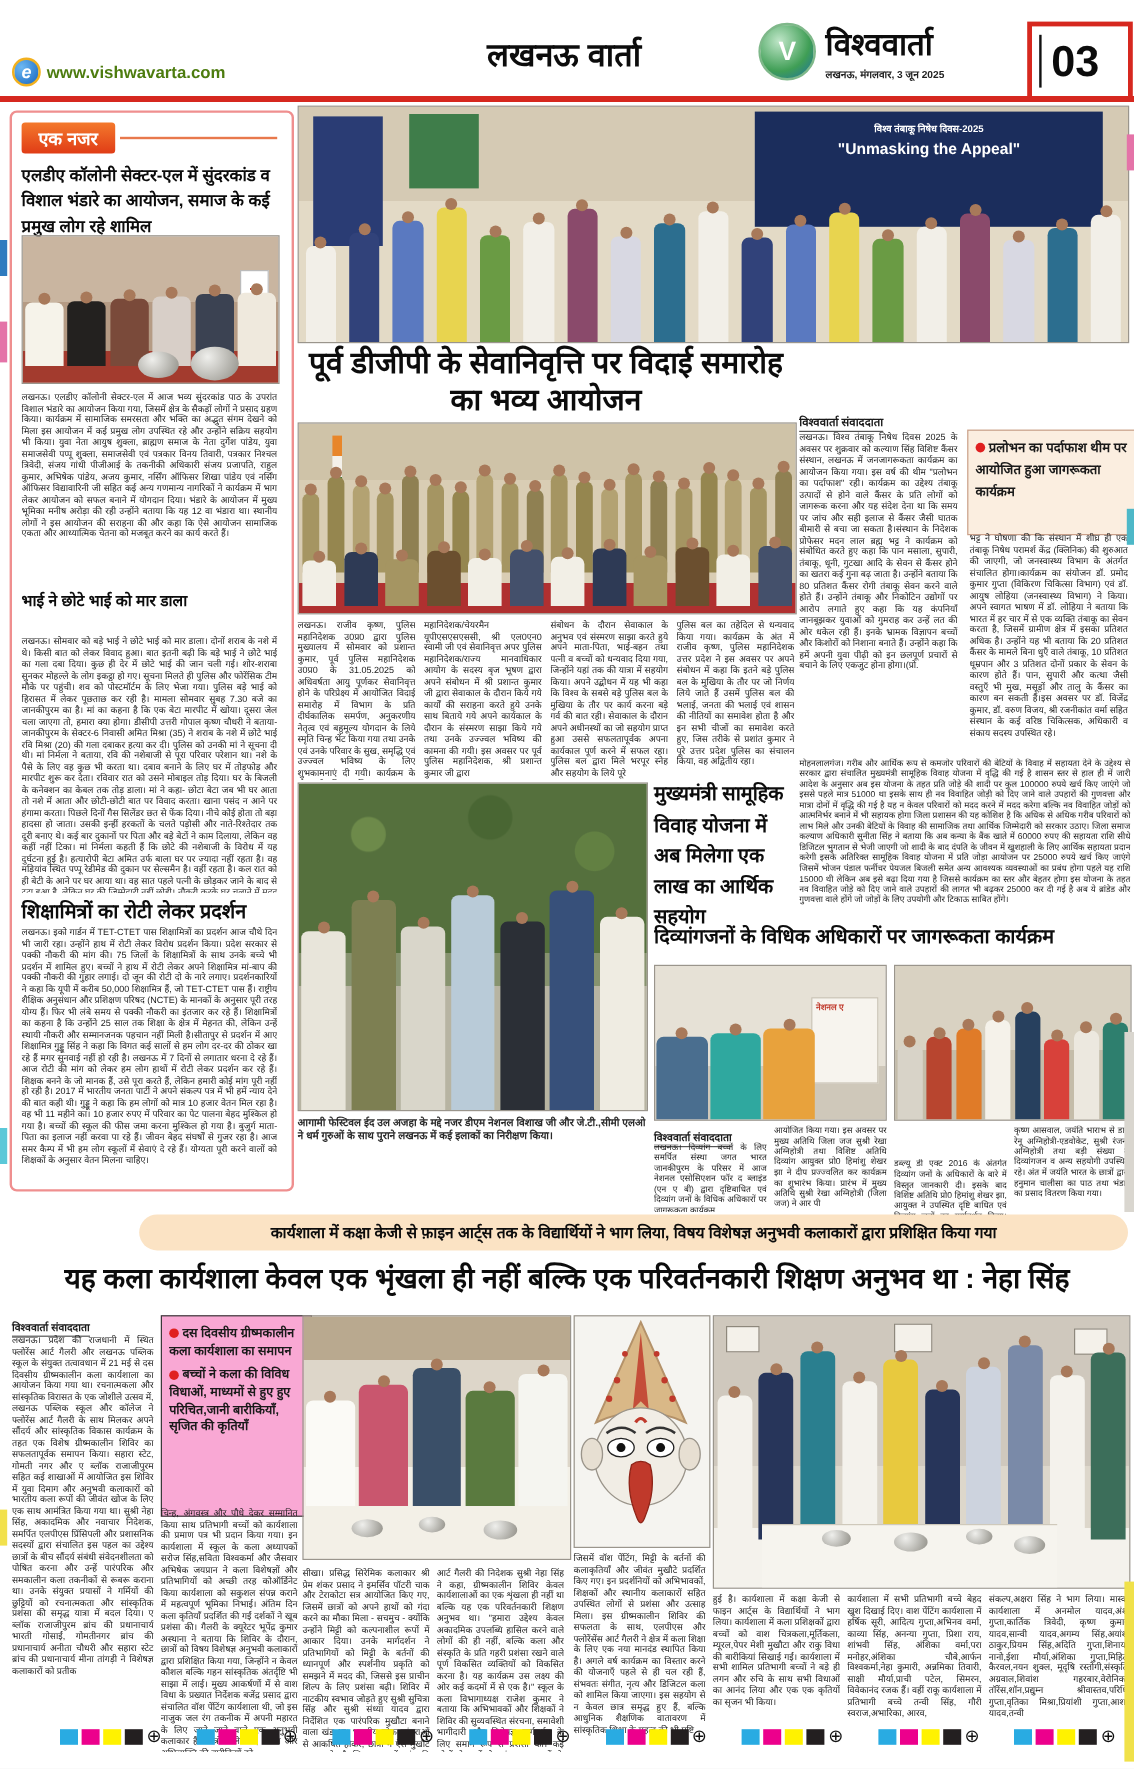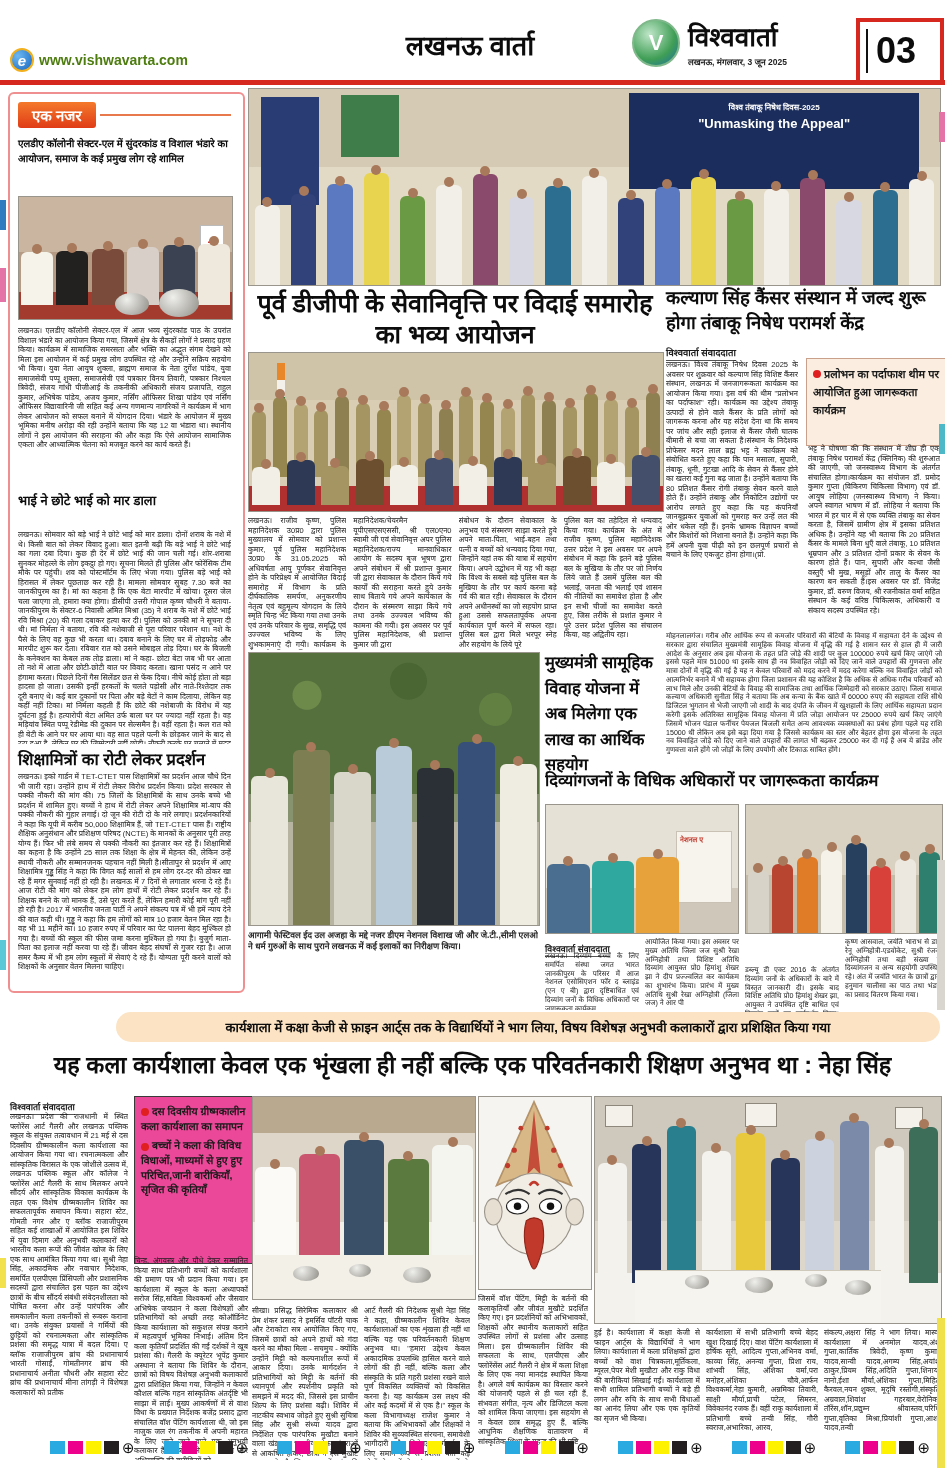--- a/index.html
+++ b/index.html
@@ -12,21 +12,21 @@
   .by{font-weight:700;font-size:9.5px;border-bottom:1px solid #555;display:inline-block;padding-bottom:1px;}
   .ph{position:absolute;border:1px solid #9a958c;overflow:hidden;background:#d8d2c6;}
   .person{position:absolute;bottom:0;border-radius:6px 6px 0 0;}
   .head{position:absolute;top:-8px;left:50%;transform:translateX(-50%);width:10px;height:10px;border-radius:50%;background:#a8795a;}
   .dot{display:inline-block;width:8px;height:8px;border-radius:50%;background:#e02020;margin-right:3px;vertical-align:middle;}
   .bars{display:flex;justify-content:space-between;align-items:center;}
   .barset{display:flex;gap:3px;align-items:center;}
   .sq{width:15px;height:13px;}
   .regmark{font-size:15px;line-height:13px;color:#111;}
   .frame{border:2px solid #ef8f8f;border-radius:6px;}
-  .boxed{border:1.5px solid #3a3a3a;background:#ec4899;}
+  .boxed{border:1.5px solid #3a3a3a;background:#f9a8d4;}
   .hl-box{border:1px solid #c9a08a;background:#fbeee0;}
   .pot{position:absolute;border-radius:50%;background:radial-gradient(circle at 35% 30%,#efefec,#8d8b83);}
   .fr{position:absolute;background:#f4f1ea;border:1px solid #8e887c;}
 </style>
 </head>
 <body>
 
 <div class="page">
 
   <div class="abs" style="left:10px;top:48px;display:flex;align-items:center;gap:5px;">
@@ -46,21 +46,21 @@
     <span class="hd" style="font-size:36px;margin-left:8px;">03</span>
   </div>
   <div class="abs" style="left:0;top:80px;width:945px;height:5px;background:#d6281f;"></div>
 
   <div class="abs frame" style="left:8px;top:92px;width:233px;height:897px;"></div>
 
   <div class="abs" style="left:18px;top:102px;width:213px;display:flex;align-items:center;">
     <span style="background:linear-gradient(180deg,#f4792c,#e03c16);color:#fff;font-weight:700;font-size:15px;padding:3px 14px;border-radius:3px;">एक नजर</span>
     <span style="flex:1;height:2px;background:#e8794c;margin-left:4px;"></span>
   </div>
-  <div class="abs hd" style="left:18px;top:136px;width:213px;font-size:10px;line-height:1.5;">एलडीए कॉलोनी सेक्टर-एल में सुंदरकांड व विशाल भंडारे का आयोजन, समाज के कई प्रमुख लोग रहे शामिल</div>
+  <div class="abs hd" style="left:18px;top:136px;width:213px;font-size:14px;line-height:1.5;">एलडीए कॉलोनी सेक्टर-एल में सुंदरकांड व विशाल भंडारे का आयोजन, समाज के कई प्रमुख लोग रहे शामिल</div>
 
   <div class="ph" style="left:18px;top:196px;width:213px;height:122px;background:linear-gradient(180deg,#c9b5a0 0 45%,#b59b84 45% 78%,#a33b2e 78% 100%);">
     <div style="position:absolute;right:8px;top:28px;width:22px;height:30px;background:#fff;border:1px solid #bbb;display:flex;align-items:center;justify-content:center;color:#c0221a;font-weight:bold;font-size:15px;">+</div>
     <div style="position:absolute;left:0;right:0;bottom:14px;height:72%;">
         <div class="person" style="left: 0.8%; width: 15.0667%; height: 60%; background: rgb(246, 243, 234);">
           <div class="head"></div>
         </div>
         <div class="person" style="left: 17.4667%; width: 15.0667%; height: 62%; background: rgb(35, 33, 31);">
           <div class="head"></div>
         </div>
@@ -261,21 +261,20 @@
       </div>
   </div>
 
   <div class="abs" style="left:248px;top:516px;width:414px;height:134px;display:flex;gap:7px;">
     <div class="bt" style="flex:1;">लखनऊ। राजीव कृष्ण, पुलिस महानिदेशक उ0प्र0 द्वारा पुलिस मुख्यालय में सोमवार को प्रशान्त कुमार, पूर्व पुलिस महानिदेशक उ0प्र0 के 31.05.2025 को अधिवर्षता आयु पूर्णकर सेवानिवृत्त होने के परिप्रेक्ष्य में आयोजित विदाई समारोह में विभाग के प्रति दीर्घकालिक समर्पण, अनुकरणीय नेतृत्व एवं बहुमूल्य योगदान के लिये स्मृति चिन्ह भेंट किया गया तथा उनके एवं उनके परिवार के सुख, समृद्धि एवं उज्ज्वल भविष्य के लिए शुभकामनाएं दी गयी। कार्यक्रम के दौरान सेवानिवृत्त पुलिस</div>
     <div class="bt" style="flex:1;">महानिदेशक/चेयरमैन यूपीएसएसएससी, श्री एल0एन0 स्वामी जी एवं सेवानिवृत्त अपर पुलिस महानिदेशक/राज्य मानवाधिकार आयोग के सदस्य बृज भूषण द्वारा अपने संबोधन में श्री प्रशान्त कुमार जी द्वारा सेवाकाल के दौरान किये गये कार्यों की सराहना करते हुये उनके साथ बिताये गये अपने कार्यकाल के दौरान के संस्मरण साझा किये गये तथा उनके उज्ज्वल भविष्य की कामना की गयी। इस अवसर पर पूर्व पुलिस महानिदेशक, श्री प्रशान्त कुमार जी द्वारा</div>
     <div class="bt" style="flex:1;">संबोधन के दौरान सेवाकाल के अनुभव एवं संस्मरण साझा करते हुये अपने माता-पिता, भाई-बहन तथा पत्नी व बच्चों को धन्यवाद दिया गया, जिन्होंने यहां तक की यात्रा में सहयोग किया। अपने उद्बोधन में यह भी कहा कि विश्व के सबसे बड़े पुलिस बल के मुखिया के तौर पर कार्य करना बड़े गर्व की बात रही। सेवाकाल के दौरान अपने अधीनस्थों का जो सहयोग प्राप्त हुआ उससे सफलतापूर्वक अपना कार्यकाल पूर्ण करने में सफल रहा। पुलिस बल द्वारा मिले भरपूर स्नेह और सहयोग के लिये पूरे</div>
     <div class="bt" style="flex:1;">पुलिस बल का तहेदिल से धन्यवाद किया गया। कार्यक्रम के अंत में राजीव कृष्ण, पुलिस महानिदेशक उत्तर प्रदेश ने इस अवसर पर अपने संबोधन में कहा कि इतने बड़े पुलिस बल के मुखिया के तौर पर जो निर्णय लिये जाते हैं उसमें पुलिस बल की भलाई, जनता की भलाई एवं शासन की नीतियों का समावेश होता है और इन सभी चीजों का समावेश करते हुए, जिस तरीके से प्रशांत कुमार ने पूरे उत्तर प्रदेश पुलिस का संचालन किया, वह अद्वितीय रहा।</div>
   </div>
 
-  <div class="abs hd" style="left:666px;top:286px;width:274px;font-size:18.5px;line-height:1.35;">कल्याण सिंह कैंसर संस्थान में जल्द शुरू होगा तंबाकू निषेध परामर्श केंद्र</div>
   <div class="abs" style="left:666px;top:342px;"><span class="by">विश्ववार्ता संवाददाता</span></div>
   <div class="abs bt" style="left:666px;top:360px;width:132px;height:284px;">लखनऊ। विश्व तंबाकू निषेध दिवस 2025 के अवसर पर शुक्रवार को कल्याण सिंह विशिष्ट कैंसर संस्थान, लखनऊ में जनजागरूकता कार्यक्रम का आयोजन किया गया। इस वर्ष की थीम "प्रलोभन का पर्दाफाश" रही। कार्यक्रम का उद्देश्य तंबाकू उत्पादों से होने वाले कैंसर के प्रति लोगों को जागरूक करना और यह संदेश देना था कि समय पर जांच और सही इलाज से कैंसर जैसी घातक बीमारी से बचा जा सकता है।संस्थान के निदेशक प्रोफेसर मदन लाल ब्रह्म भट्ट ने कार्यक्रम को संबोधित करते हुए कहा कि पान मसाला, सुपारी, तंबाकू, धूनी, गुटखा आदि के सेवन से कैंसर होने का खतरा कई गुना बढ़ जाता है। उन्होंने बताया कि 80 प्रतिशत कैंसर रोगी तंबाकू सेवन करने वाले होते हैं। उन्होंने तंबाकू और निकोटिन उद्योगों पर आरोप लगाते हुए कहा कि यह कंपनियाँ जानबूझकर युवाओं को गुमराह कर उन्हें लत की ओर धकेल रही हैं। इनके भ्रामक विज्ञापन बच्चों और किशोरों को निशाना बनाते हैं। उन्होंने कहा कि हमें अपनी युवा पीढ़ी को इन छलपूर्ण प्रचारों से बचाने के लिए एकजुट होना होगा।(प्रो.</div>
   <div class="abs hl-box" style="left:806px;top:358px;width:134px;height:76px;padding:5px 6px;">
     <span class="dot"></span><span style="font-size:11px;font-weight:700;line-height:1.35;">प्रलोभन का पर्दाफाश थीम पर आयोजित हुआ जागरूकता कार्यक्रम</span>
   </div>
   <div class="abs bt" style="left:808px;top:444px;width:132px;height:200px;">भट्ट ने घोषणा की कि संस्थान में शीघ्र ही एक तंबाकू निषेध परामर्श केंद्र (क्लिनिक) की शुरुआत की जाएगी, जो जनस्वास्थ्य विभाग के अंतर्गत संचालित होगा।कार्यक्रम का संयोजन डॉ. प्रमोद कुमार गुप्ता (विकिरण चिकित्सा विभाग) एवं डॉ. आयुष लोहिया (जनस्वास्थ्य विभाग) ने किया। अपने स्वागत भाषण में डॉ. लोहिया ने बताया कि भारत में हर चार में से एक व्यक्ति तंबाकू का सेवन करता है, जिसमें ग्रामीण क्षेत्र में इसका प्रतिशत अधिक है। उन्होंने यह भी बताया कि 20 प्रतिशत कैंसर के मामले बिना धुएँ वाले तंबाकू, 10 प्रतिशत धूम्रपान और 3 प्रतिशत दोनों प्रकार के सेवन के कारण होते हैं। पान, सुपारी और कत्था जैसी वस्तुएँ भी मुख, मसूड़ों और तालु के कैंसर का कारण बन सकती हैं।इस अवसर पर डॉ. विजेंद्र कुमार, डॉ. वरुण विजय, श्री रजनीकांत वर्मा सहित संस्थान के कई वरिष्ठ चिकित्सक, अधिकारी व संकाय सदस्य उपस्थित रहे।</div>
 
   <div class="ph" style="left:248px;top:652px;width:290px;height:272px;background:linear-gradient(180deg,#55703d 0 52%,#87936f 52% 62%,#b7b4a2 62% 100%);">
     <div style="position:absolute;left:0;right:0;top:0;height:52%;background:radial-gradient(circle at 20% 30%,#6d8a4a 0 14px,transparent 15px),radial-gradient(circle at 55% 20%,#496633 0 18px,transparent 19px),radial-gradient(circle at 85% 40%,#628042 0 16px,transparent 17px);"></div>
     <div style="position:absolute;left:0;right:0;bottom:0;height:74%;">

